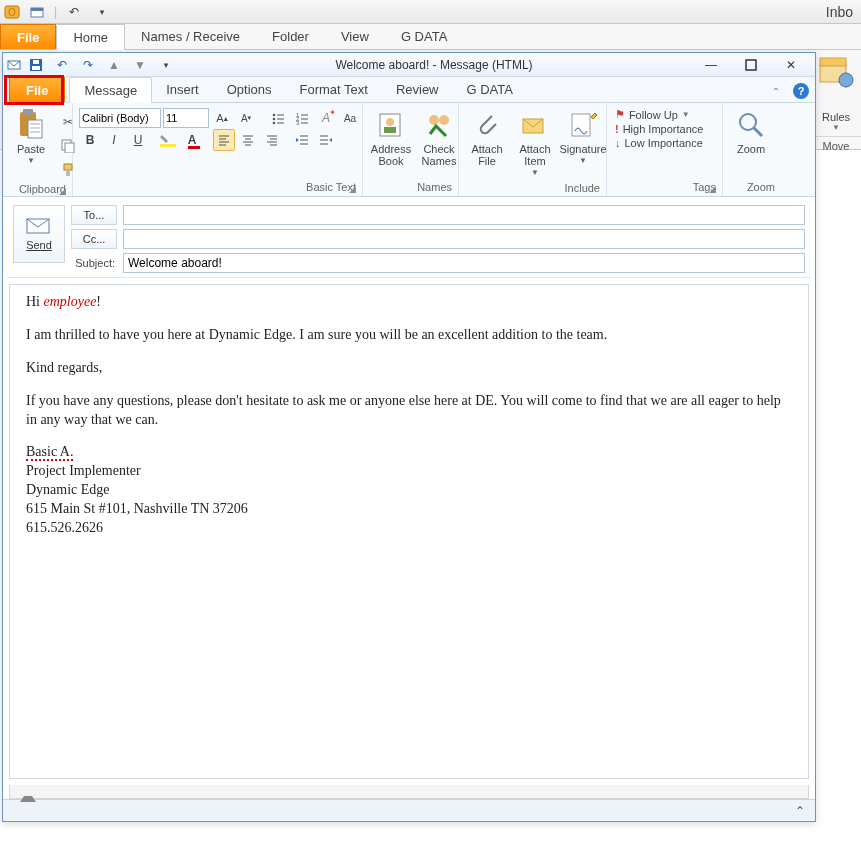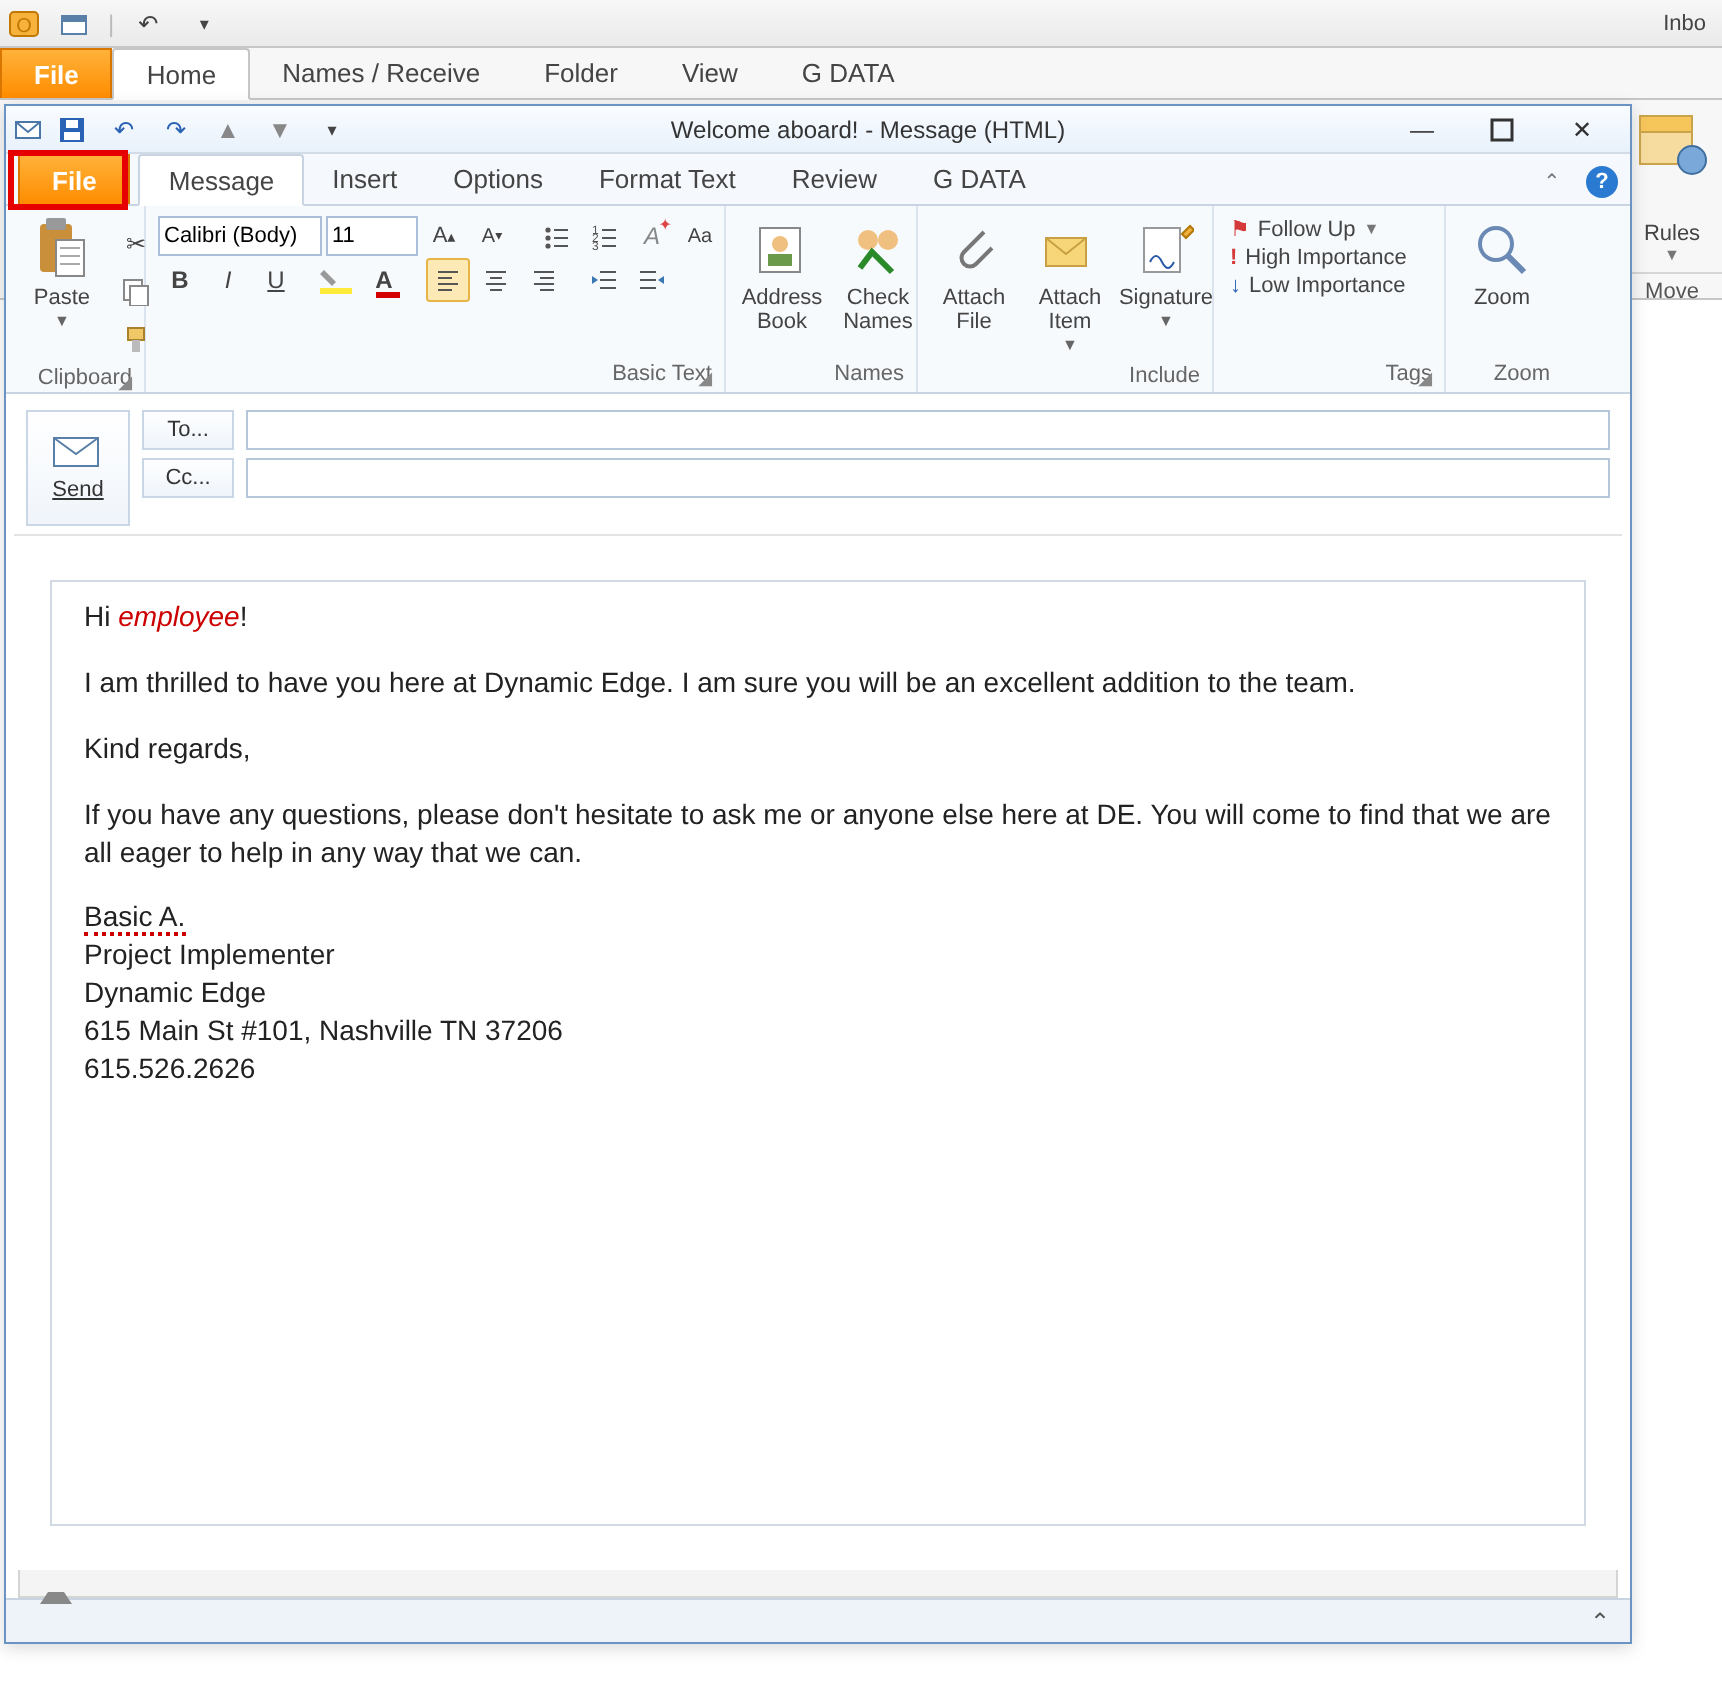--- a/index.html
+++ b/index.html
@@ -19,21 +19,21 @@
     height: 24px;
     background: linear-gradient(#f7f7f7,#eaeaea);
     border-bottom: 1px solid #c6c6c6;
     display: flex;
     align-items: center;
     padding: 0 4px;
     gap: 6px;
     position: relative;
   }
   .parent-qat .spacer { flex: 1; }
-  .parent-title-right { color:#444; font-size:11px; padding-right:4px; }
+  .parent-title-right { color:#444; font-size:14px; padding-right:4px; }
   .parent-tabs {
     height: 26px;
     display: flex;
     align-items: stretch;
     border-bottom: 1px solid #c6c6c6;
     background:#f7f7f7;
   }
   .parent-tab {
     padding: 5px 16px 0 16px;
     font-size: 13px;
@@ -199,23 +199,23 @@
   .hdrrow .lblbtn{
     width:46px;height:20px;border:1px solid #c9d6e6;background:linear-gradient(#fff,#eef4fb);
     font-size:11px;display:flex;align-items:center;justify-content:center;cursor:pointer;
   }
   .hdrrow .lbltext{width:46px;text-align:right;font-size:11px;color:#444;padding-right:2px;}
   .hdrrow input{
     flex:1;height:20px;border:1px solid #b7c7db;padding:0 4px;font-size:12px;
   }
 
   .bodyarea{
-    flex:1;margin:22px;border:1px solid #cfd8e3;position:relative;
+    flex:1;margin:6px;border:1px solid #cfd8e3;position:relative;
     padding:8px 16px;font-size:14px;color:#222;
-    font-family:Liberation Sans, sans-serif;
+    font-family:Liberation Serif, serif;
     overflow-y:scroll;
     line-height:1.35;
   }
   .bodyarea p{margin:0 0 14px 0;}
   .emp{color:#cc0000;font-style:italic;}
   .spellch{border-bottom:2px dotted #cc0000;}
 
   .ruler{
     height:14px;margin:0 6px;background:#f4f4f4;border:1px solid #d5d5d5;
     border-top:none;position:relative;
@@ -571,20 +571,24 @@
     </div>
     <div class="hdrfields">
       <div class="hdrrow">
         <div class="lblbtn">To...</div>
         <input value="" style="">
       </div>
       <div class="hdrrow">
         <div class="lblbtn">Cc...</div>
         <input value="" style="">
       </div>
+      <div class="hdrrow">
+        <div class="lbltext">Subject:</div>
+        <input value="Welcome aboard!" style="">
+      </div>
     </div>
   </div>
 
   <div class="bodyarea">
     <p>
       <span>Hi </span><span class="emp">employee</span><span>!</span>
     </p>
     <p>I am thrilled to have you here at Dynamic Edge. I am sure you will be an excellent addition to the team.</p>
     <p>Kind regards,</p>
     <p>If you have any questions, please don't hesitate to ask me or anyone else here at DE. You will come to find that we are all eager to help in any way that we can.</p>

